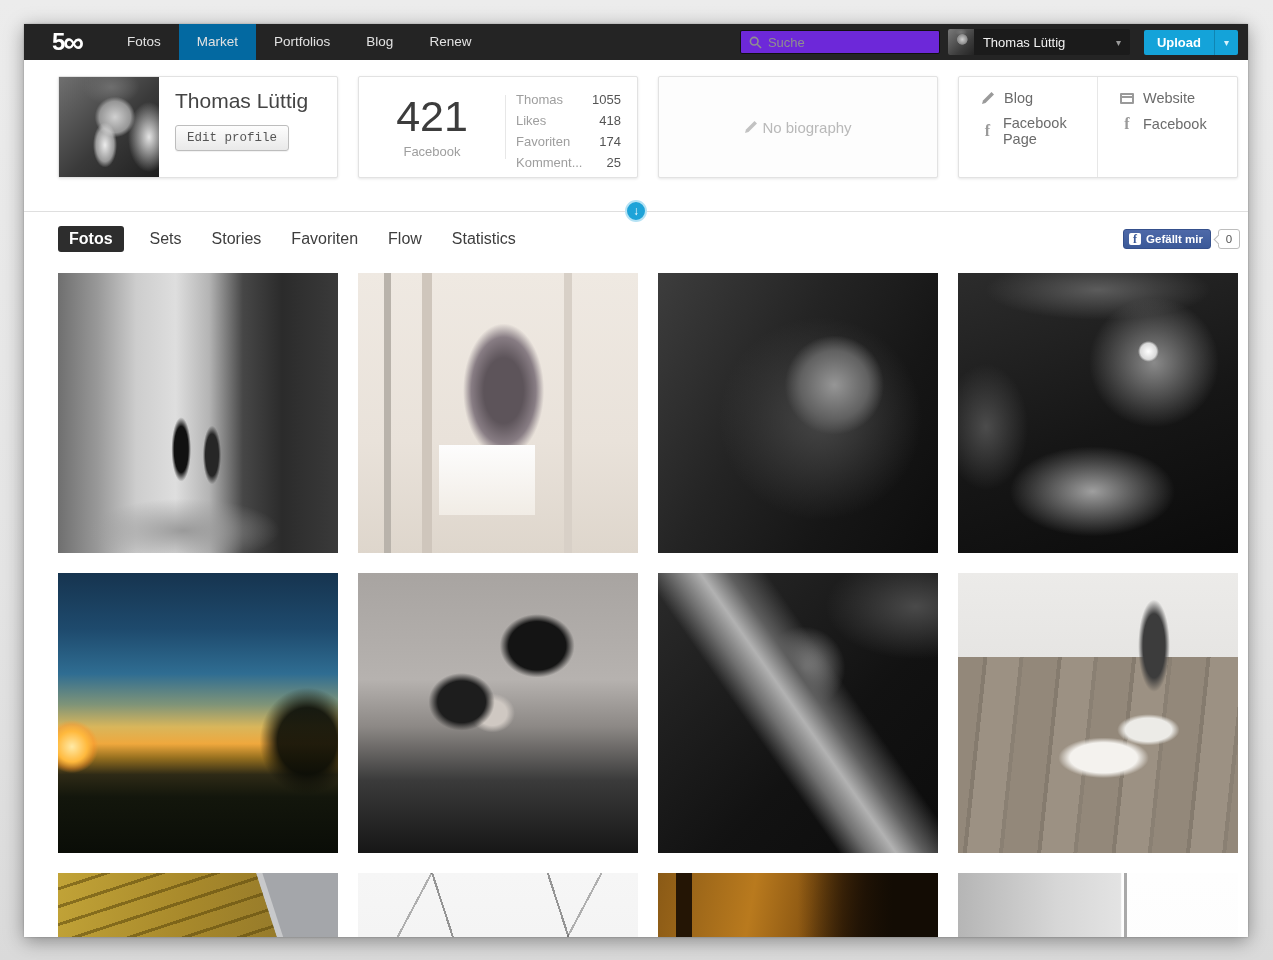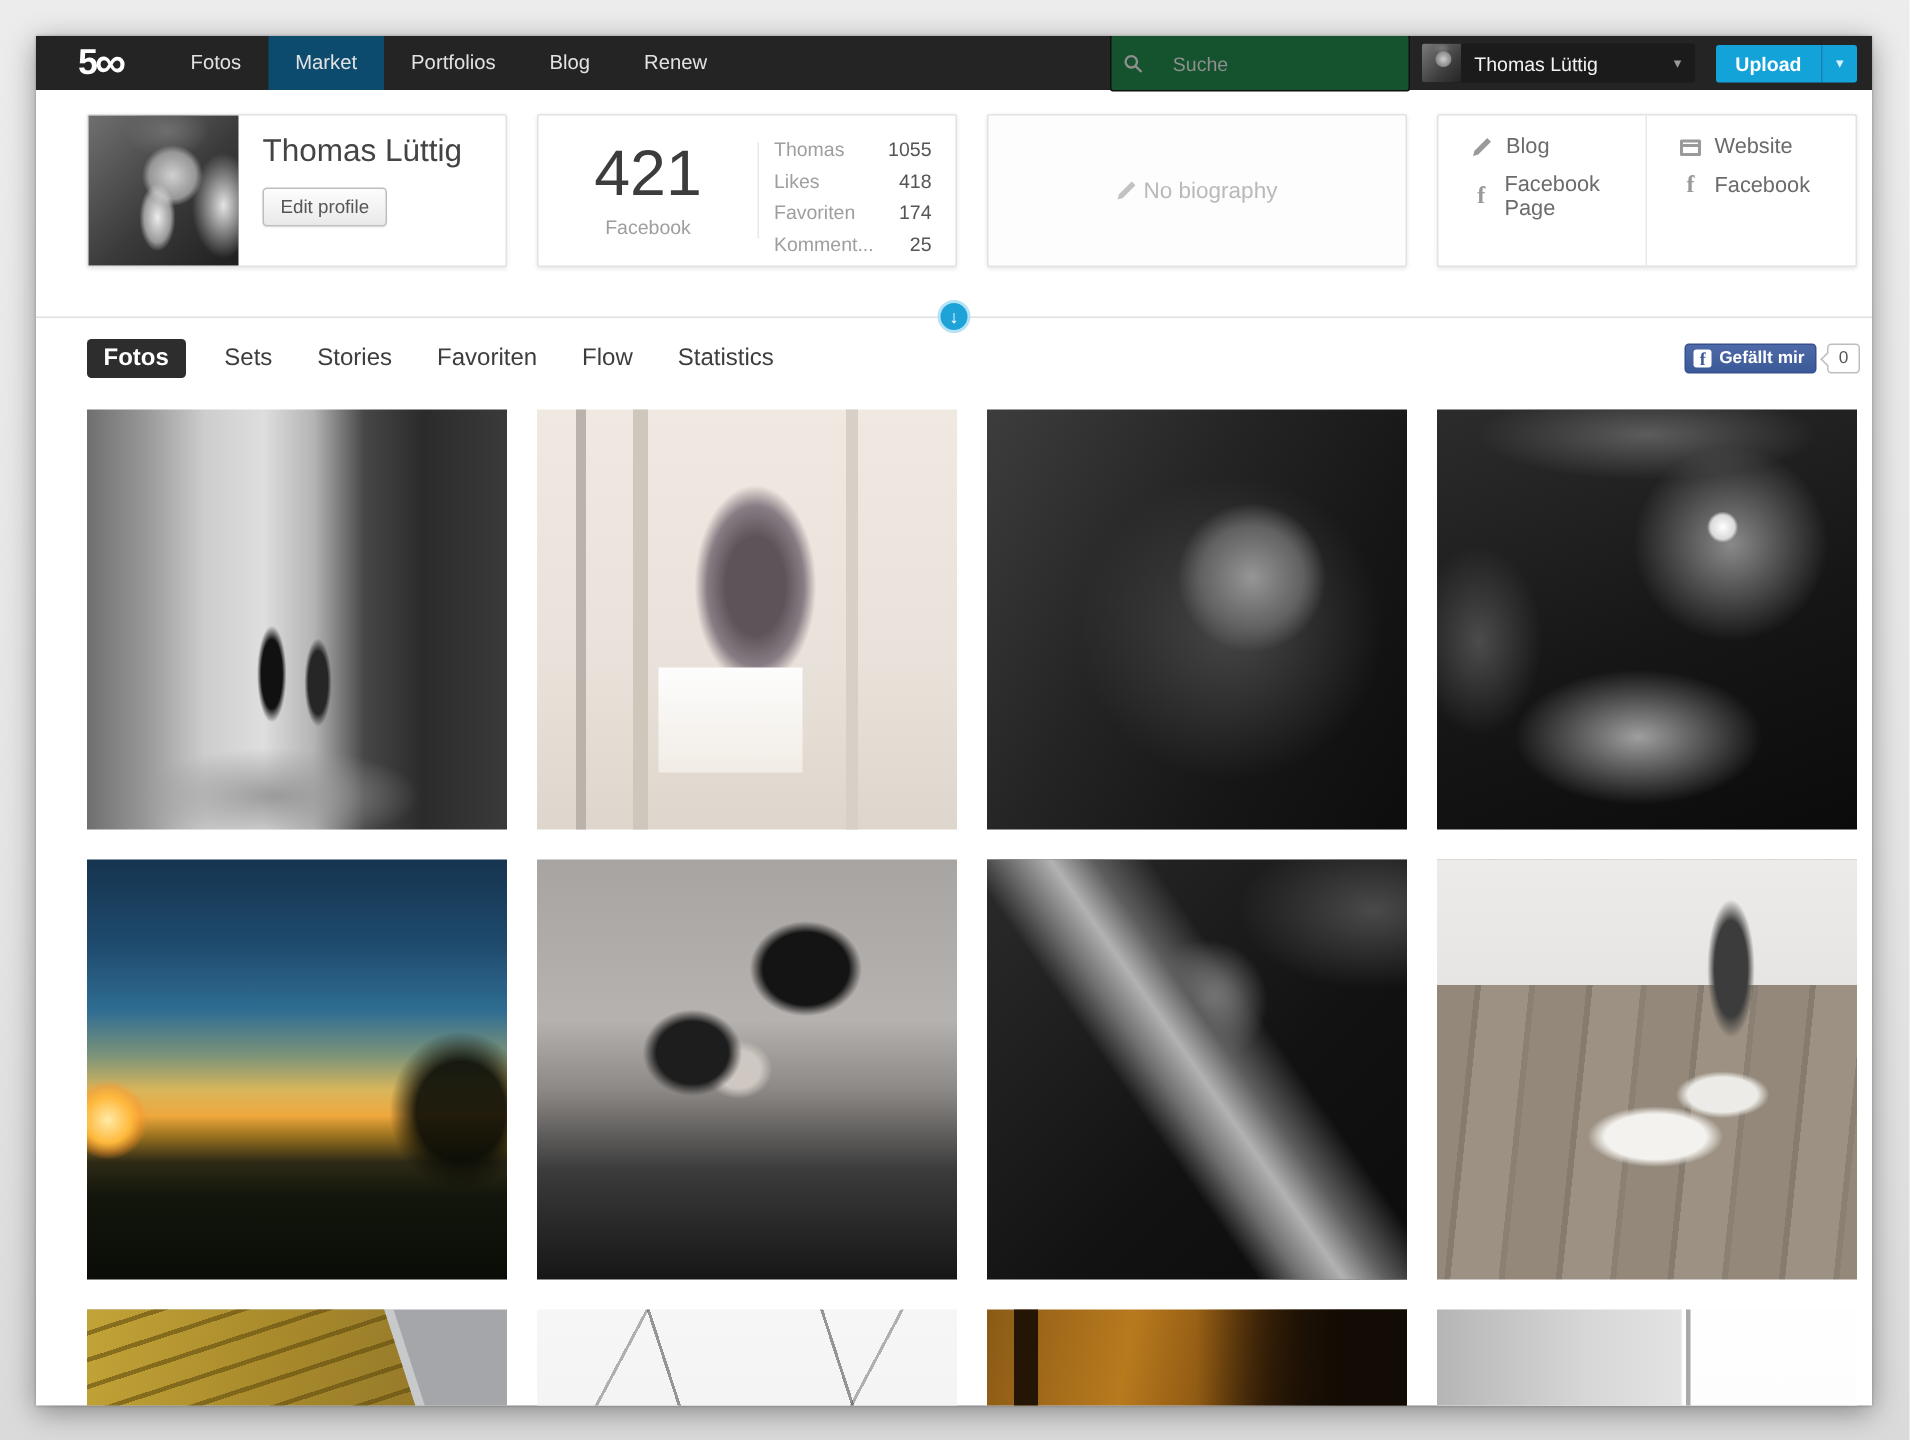--- a/index.html
+++ b/index.html
@@ -20,25 +20,25 @@
     height:36px; background:#242424; display:flex; align-items:center;
     padding:0 10px 0 28px; color:#e8e8e8;
   }
   .logo { color:#fff; font-weight:bold; font-size:24px; letter-spacing:-1px;
     display:flex; align-items:center; margin-right:26px; line-height:36px; }
   .logo .inf { font-size:29px; margin-left:-1px; line-height:30px; }
   .nav-item {
     font-size:13.5px; color:#e2e2e2; padding:0 18px; line-height:36px; height:36px;
     cursor:pointer; white-space:nowrap;
   }
-  .nav-item.active { background:#0c4a6e; }
+  .nav-item.active { background:#0369a1; }
   .nav-spacer { flex:1; }
   .searchbox {
-    width:200px; height:38px; background:#14532d; border:1px solid #101010;
-    border-radius:2px; display:flex; align-items:center; padding:0 8px; margin-right:8px;gap:14px;
+    width:200px; height:24px; background:#6d28d9; border:1px solid #101010;
+    border-radius:2px; display:flex; align-items:center; padding:0 8px; margin-right:8px;
   }
   .searchbox svg { flex:0 0 auto; margin-right:6px; }
   .searchbox input {
     background:transparent; border:none; outline:none; color:#bbb;
     font-size:13px; width:100%; font-family:"Liberation Sans",sans-serif;
   }
   .searchbox input::placeholder { color:#8f8f8f; opacity:1; }
   .usermenu {
     width:182px; height:26px; background:#1b1b1b; border-radius:2px;
     display:flex; align-items:center; margin-right:14px; cursor:pointer;
@@ -77,21 +77,21 @@
       radial-gradient(ellipse 38px 24px at 52% 10%, #6e6e6e, transparent 75%),
       radial-gradient(ellipse 30px 50px at 90% 60%, #e4e4e4, transparent 70%),
       linear-gradient(135deg,#707070,#3a3a3a 55%,#1f1f1f);
   }
   .profile-right { padding:12px 0 0 16px; }
   .profile-name { font-size:21px; color:#444; margin-bottom:12px; }
   .edit-btn {
     font-size:12.5px; color:#555; background:linear-gradient(#fdfdfd,#e9e9e9);
     border:1px solid #bdbdbd; border-radius:3px; padding:5px 11px; cursor:pointer;
     box-shadow:0 1px 1px rgba(0,0,0,.06);
-    font-family:Liberation Sans, sans-serif;
+    font-family:Liberation Mono, monospace;
   }
   .card.stats { display:flex;align-items:center; }
   .affection {
     width:147px; display:flex; flex-direction:column; align-items:center;
     justify-content:center; border-right:1px solid #e7e7e7;
   }
   .affection .num { font-size:43px; color:#3c3c3c; line-height:1.0; }
   .affection .lbl { font-size:13px; color:#9e9e9e; margin-top:6px; }
   .stat-list { flex:1; padding:13px 16px 0 10px; }
   .stat-row { display:flex; justify-content:space-between; font-size:13px; margin-bottom:6px; }

